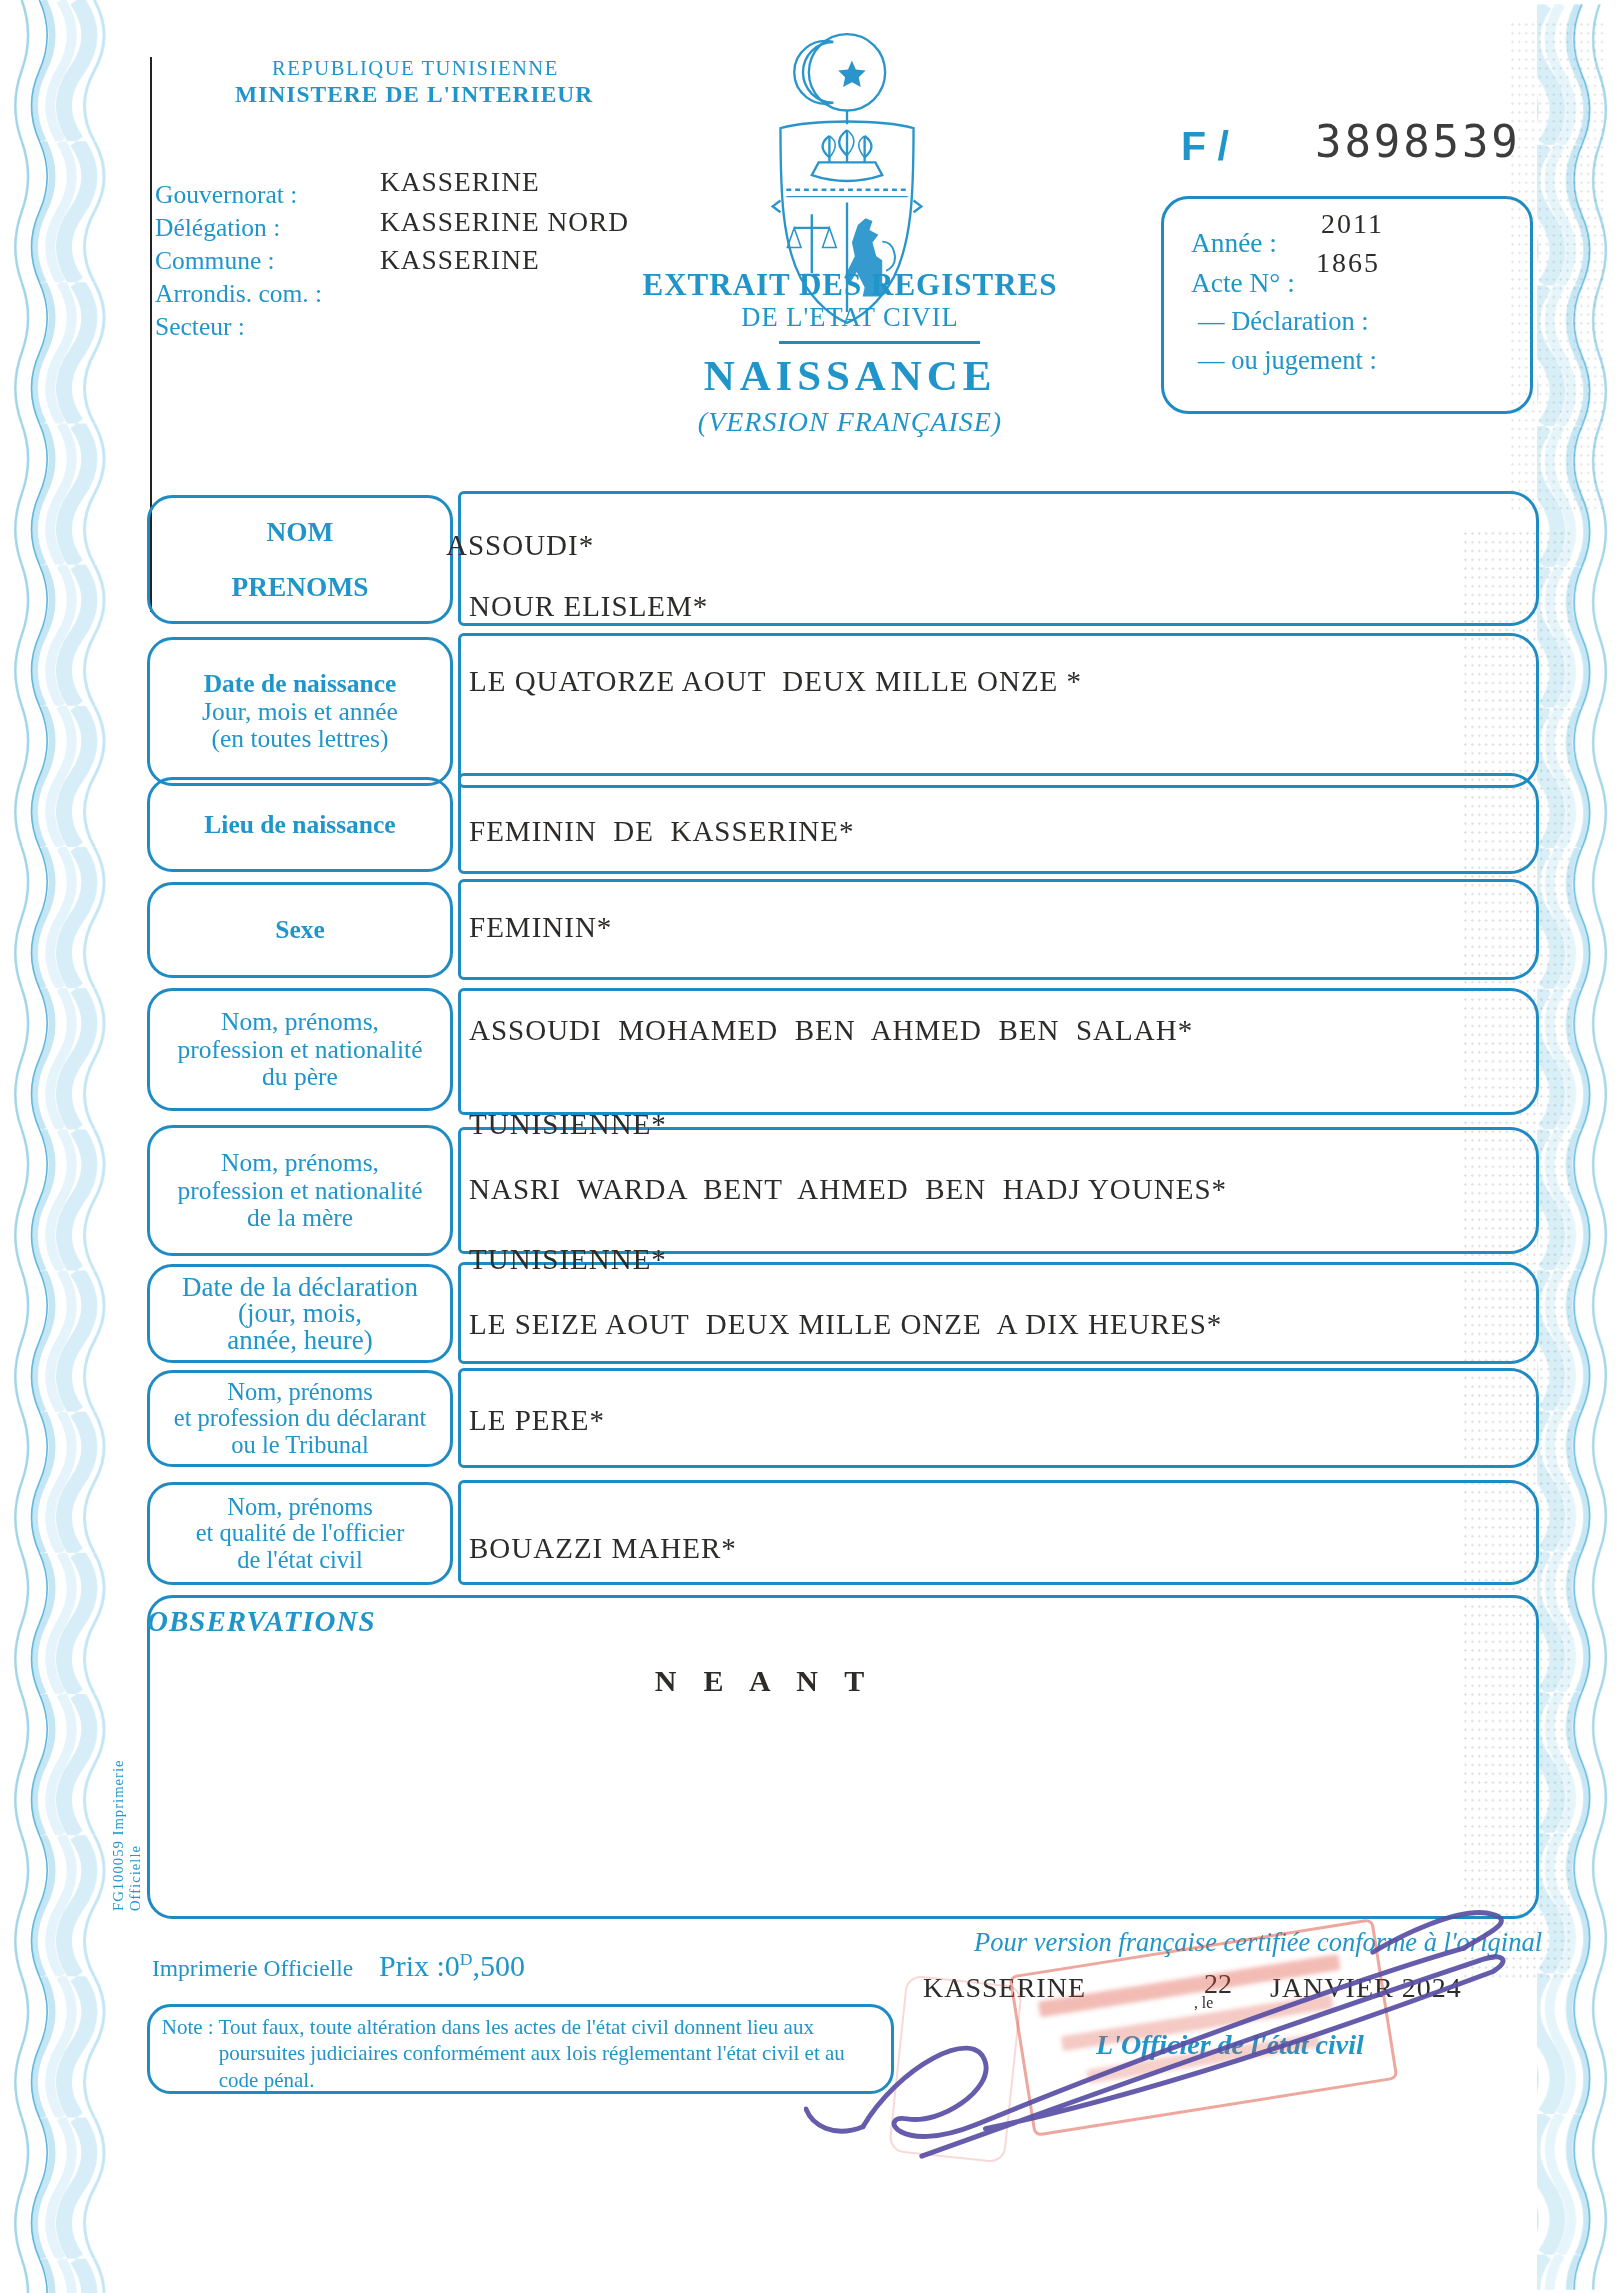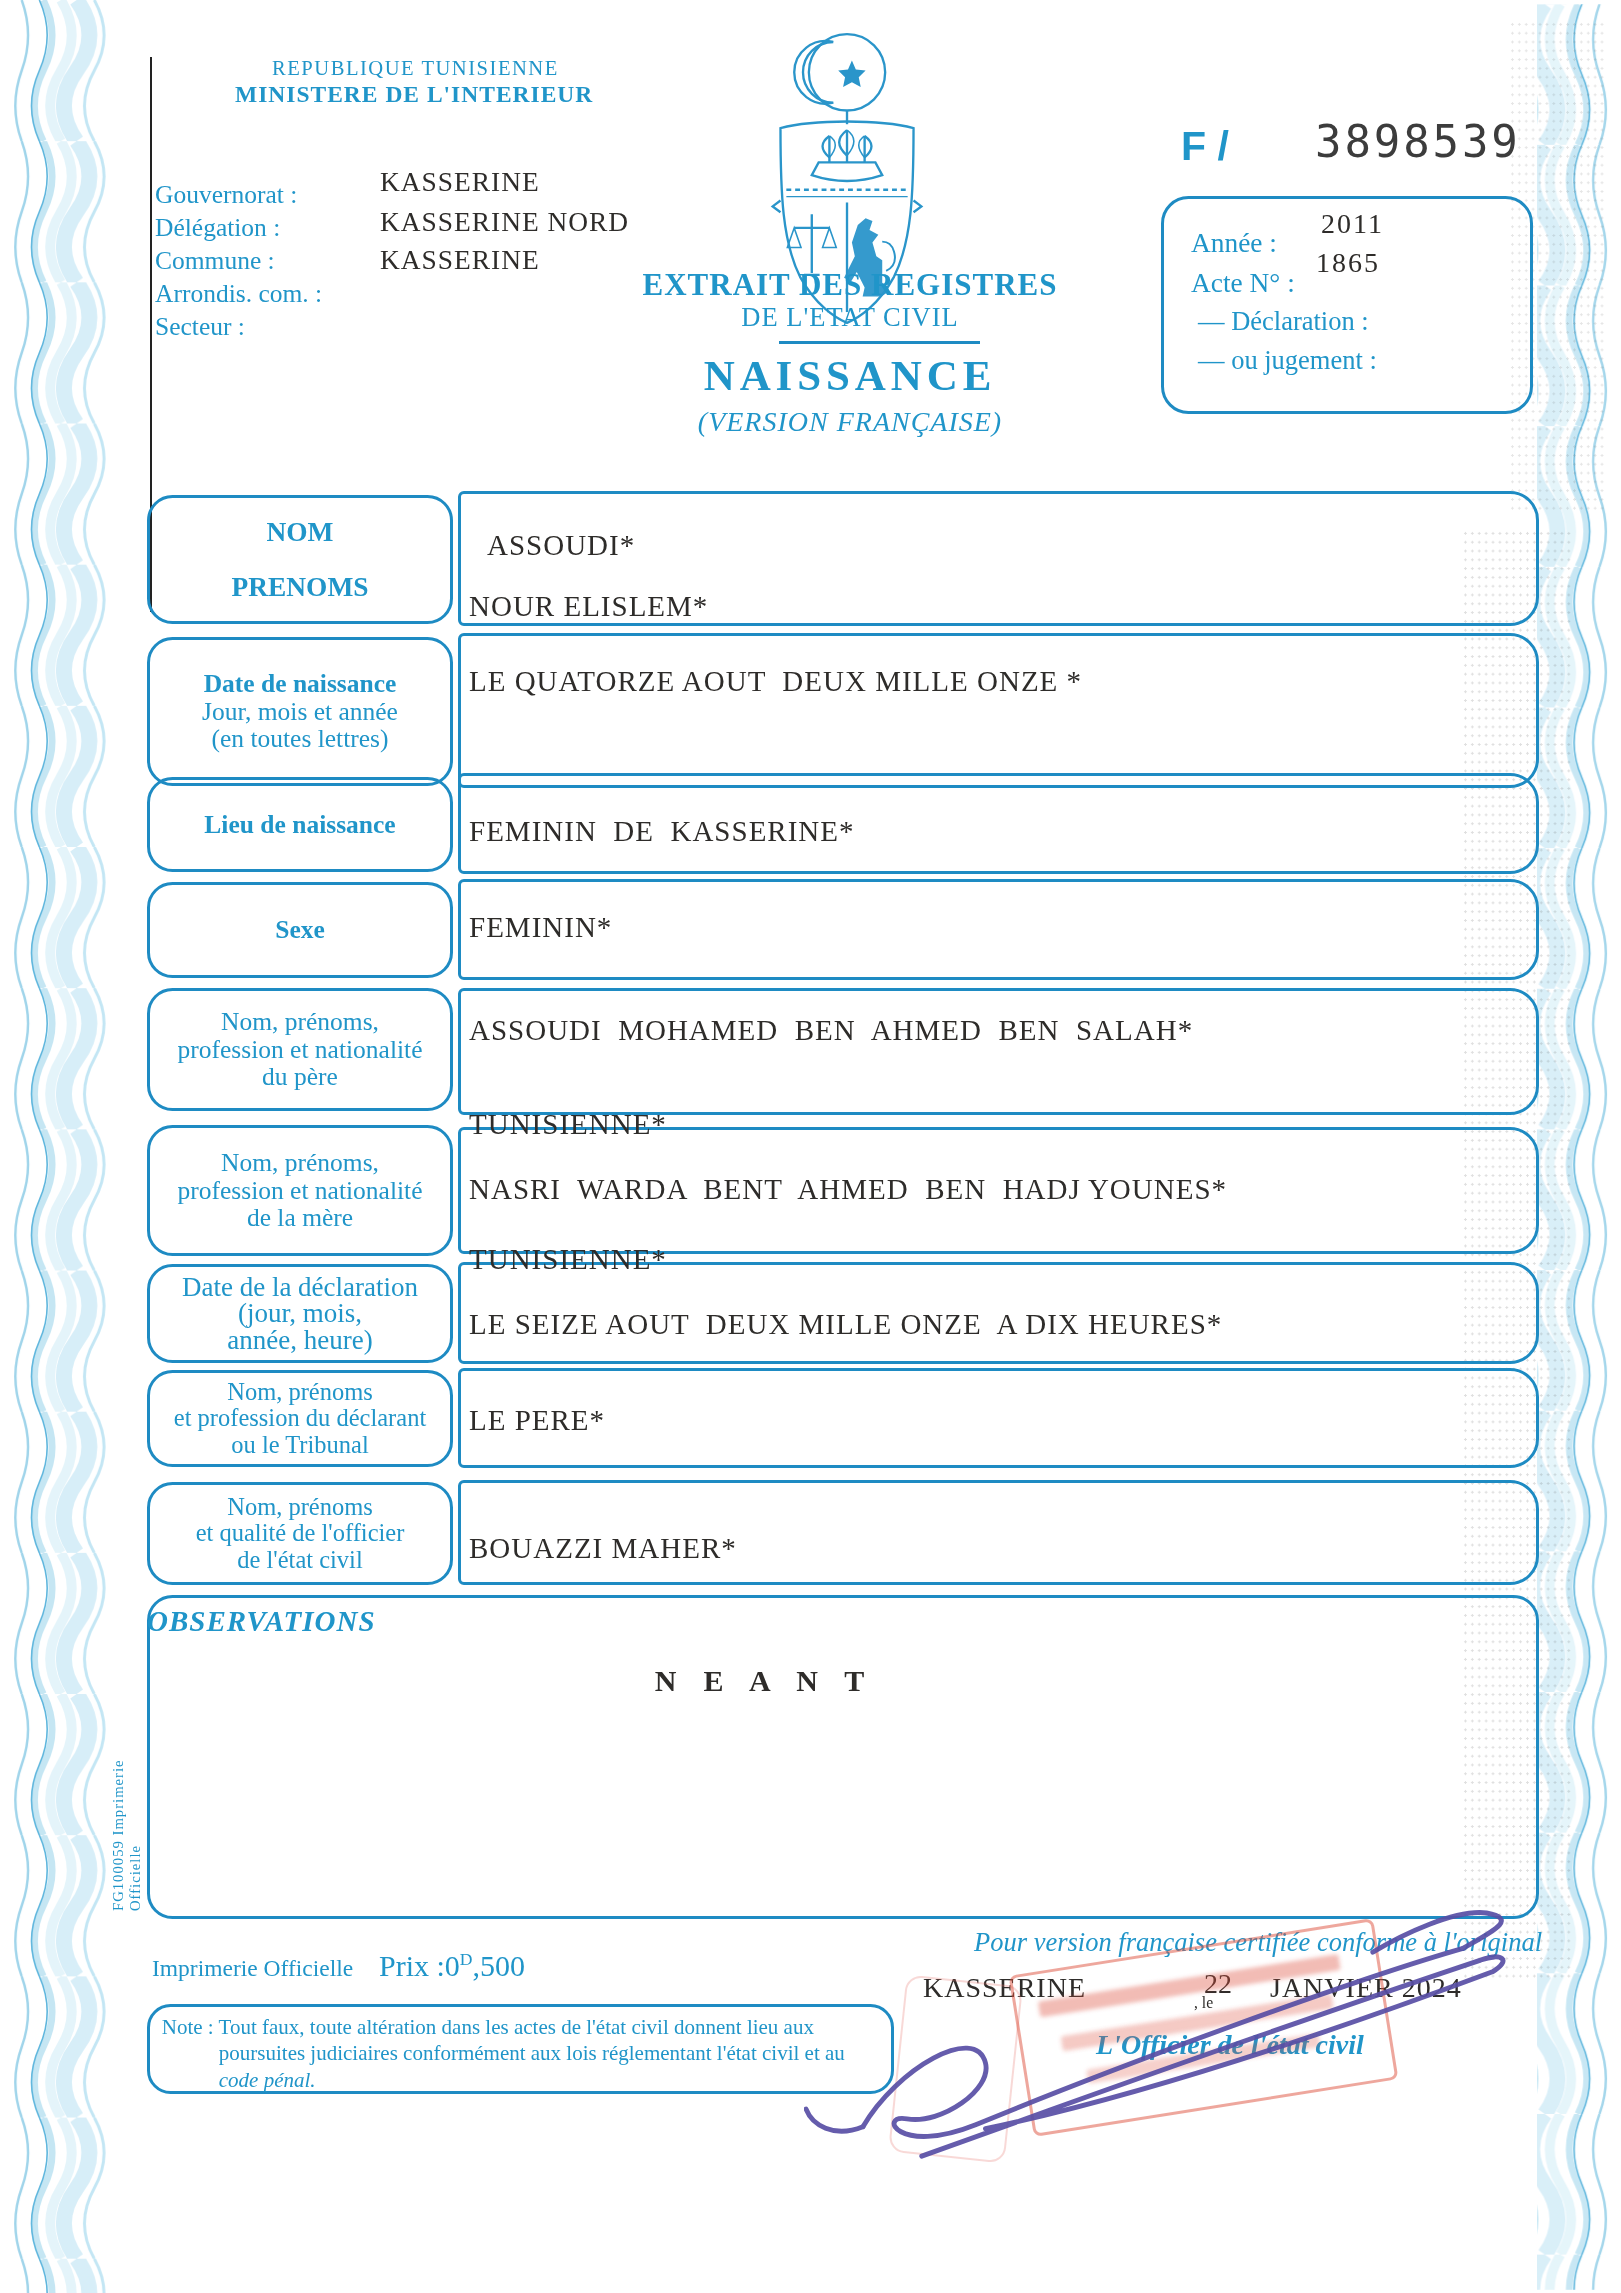--- a/index.html
+++ b/index.html
@@ -152,21 +152,21 @@
   <div class="vbox" style="top:491px;height:135px;"></div>
   <div class="vbox" style="top:633px;height:155px;"></div>
   <div class="vbox" style="top:773px;height:101px;"></div>
   <div class="vbox" style="top:879px;height:101px;"></div>
   <div class="vbox" style="top:988px;height:127px;"></div>
   <div class="vbox" style="top:1127px;height:127px;"></div>
   <div class="vbox" style="top:1262px;height:102px;"></div>
   <div class="vbox" style="top:1368px;height:100px;"></div>
   <div class="vbox" style="top:1480px;height:105px;"></div>
 
-  <div class="abs val" style="left:487px;top:529px;">ASSOUDI*</div>
+  <div class="abs val" style="left:446px;top:529px;">ASSOUDI*</div>
   <div class="abs val" style="left:469px;top:590px;">NOUR ELISLEM*</div>
   <div class="abs val" style="left:469px;top:665px;">LE QUATORZE AOUT  DEUX MILLE ONZE *</div>
   <div class="abs val" style="left:469px;top:815px;">FEMININ  DE  KASSERINE*</div>
   <div class="abs val" style="left:469px;top:911px;">FEMININ*</div>
   <div class="abs val" style="left:469px;top:1014px;">ASSOUDI  MOHAMED  BEN  AHMED  BEN  SALAH*</div>
   <div class="abs val" style="left:469px;top:1108px;">TUNISIENNE*</div>
   <div class="abs val" style="left:469px;top:1173px;">NASRI  WARDA  BENT  AHMED  BEN  HADJ YOUNES*</div>
   <div class="abs val" style="left:469px;top:1243px;">TUNISIENNE*</div>
   <div class="abs val" style="left:469px;top:1308px;">LE SEIZE AOUT  DEUX MILLE ONZE  A DIX HEURES*</div>
   <div class="abs val" style="left:469px;top:1404px;text-align:right;">LE PERE*</div>
@@ -179,21 +179,21 @@
   <div class="abs" style="left:110px;top:1715px;height:196px;writing-mode:vertical-rl;transform:rotate(180deg);font-size:14.7px;color:var(--lblue);letter-spacing:1px;">FG100059  Imprimerie Officielle</div>
 
   <div class="abs blue" style="left:152px;top:1955px;font-size:23.5px;">Imprimerie Officielle</div>
   <div class="abs blue" style="left:379px;top:1949px;font-size:30px;">
     <span>Prix :0</span><sup class="d">D</sup><span>,500</span>
   </div>
 
   <div class="abs" style="left:147px;top:2004px;width:747px;height:90px;border:3.4px solid var(--blue);border-radius:23.5px;box-sizing:border-box;padding:6.9px 11.8px;color:var(--lblue);font-size:21px;line-height:26.5px;">
     <span style="display:block;">Note : Tout faux, toute altération dans les actes de l'état civil donnent lieu aux</span>
     <span style="display:block;margin-left:57px;">poursuites judiciaires conformément aux lois réglementant l'état civil et au</span>
-    <span style="display:block;margin-left:57px;font-style:italic;">code pénal.</span>
+    <span style="display:block;margin-left:57px;">code pénal.</span>
   </div>
 
   <div class="abs blue" style="left:936px;top:1927px;width:606px;text-align:right;font-size:26.5px;font-style:italic;">Pour version française certifiée conforme à l'original</div>
   <div class="abs ink" style="left:923px;top:1972px;font-size:28px;letter-spacing:1px;">KASSERINE</div>
   <div class="abs ink" style="left:1194px;top:1994px;font-size:15.7px;">, le</div>
   <div class="abs ink" style="left:1204px;top:1968px;font-size:28px;">22</div>
   <div class="abs ink" style="left:1270px;top:1972px;font-size:28px;letter-spacing:1px;">JANVIER 2024</div>
   <div class="abs blue b" style="left:1096px;top:2029px;font-size:28px;font-style:italic;">L'Officier de l'état civil</div>
 
   <div class="abs" style="left:897px;top:1980px;width:113px;height:174px;border:2.9px solid rgba(230,120,110,.28);border-radius:15.7px;transform:rotate(6deg);"></div>

